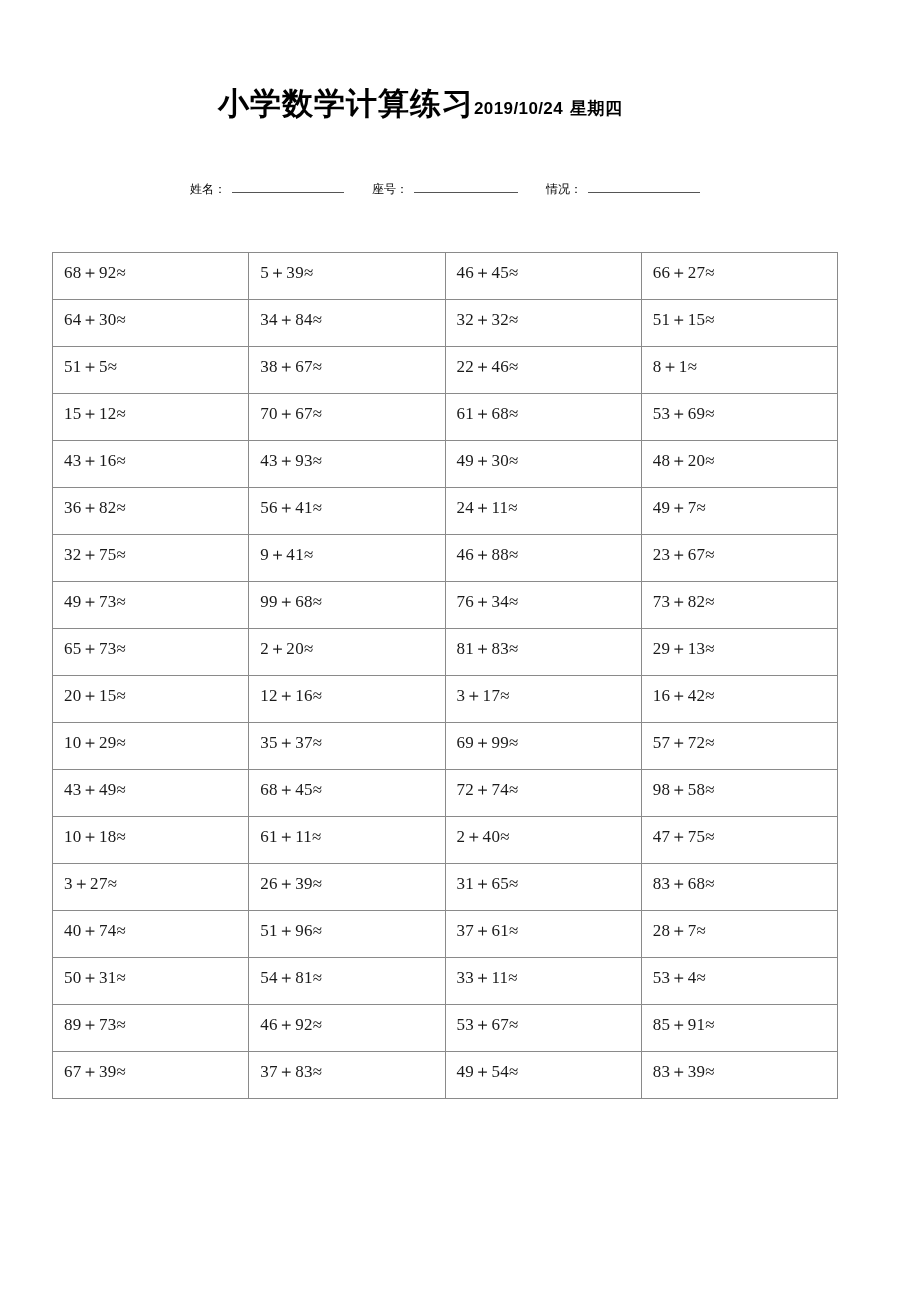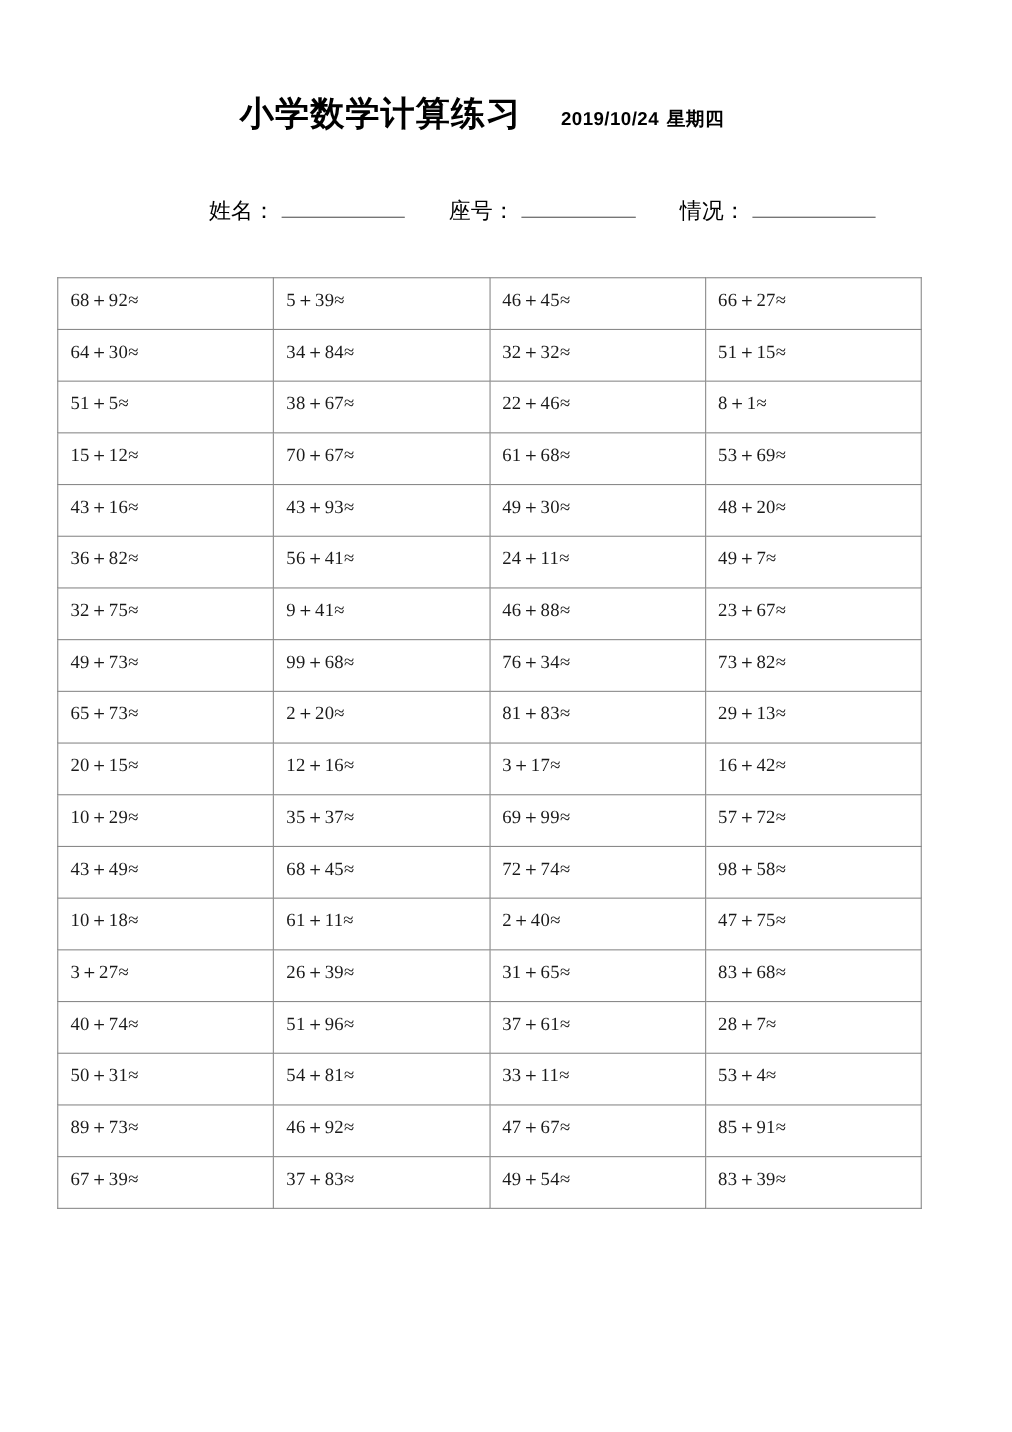--- a/index.html
+++ b/index.html
@@ -41,21 +41,20 @@
     font-weight: bold;
     font-size: 31px;
     letter-spacing: 1px;
     line-height: 1;
     white-space: nowrap;
   }
   .header-date {
     font-family: "Liberation Sans", sans-serif;
     font-weight: bold;
     font-size: 17px;
-    margin-left: 36px;
     white-space: nowrap;
     letter-spacing: 0.4px;
   }
   .header-date .weekday {
     margin-left: 7px;
   }
 
   
   .info-line {
     position: absolute;
@@ -68,25 +67,25 @@
     padding-left: 190px;
     box-sizing: border-box;
     font-size: 17px;
   }
   .info-field {
     display: flex;
     align-items: baseline;
     white-space: nowrap;
   }
   .info-field + .info-field {
-    margin-left: 40px;
+    margin-left: 28px;
   }
   .info-label {
     font-family: "Liberation Serif", serif;
-    font-size: 20px;
+    font-size: 12px;
   }
   .info-blank {
     display: inline-block;
     width: 112px;
     border-bottom: 1px solid #555555;
     height: 14px;
     margin-left: 6px;
   }
   .info-field.seat .info-blank { width: 104px; }
   .info-field.status .info-blank { width: 112px; }
@@ -373,21 +372,21 @@
           </td>
         </tr>
         <tr>
           <td>
             <span class="cell-text">89＋73≈</span>
           </td>
           <td>
             <span class="cell-text">46＋92≈</span>
           </td>
           <td>
-            <span class="cell-text">47＋67≈</span>
+            <span class="cell-text">53＋67≈</span>
           </td>
           <td>
             <span class="cell-text">85＋91≈</span>
           </td>
         </tr>
         <tr>
           <td>
             <span class="cell-text">67＋39≈</span>
           </td>
           <td>

